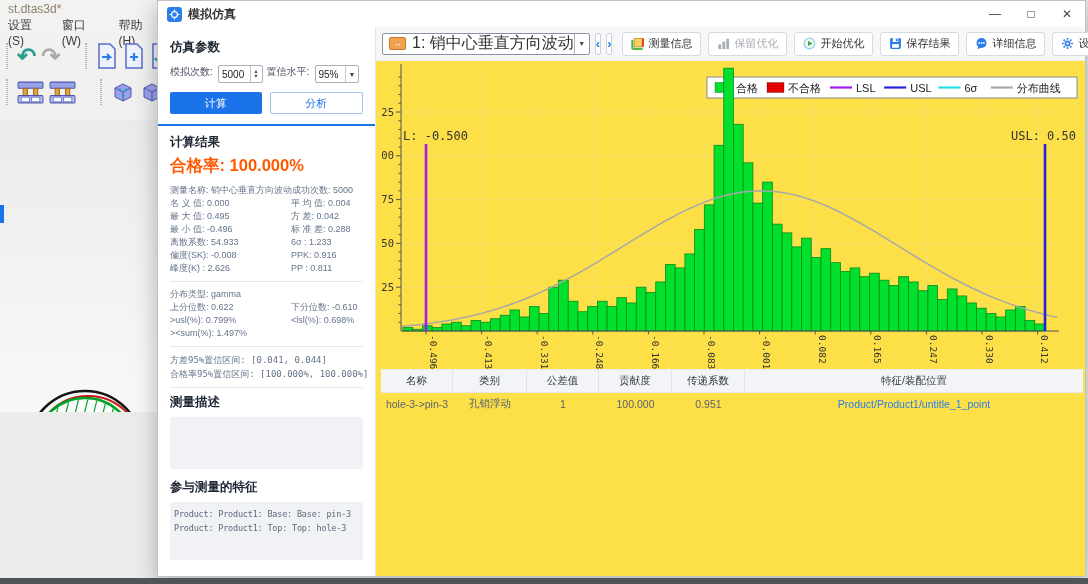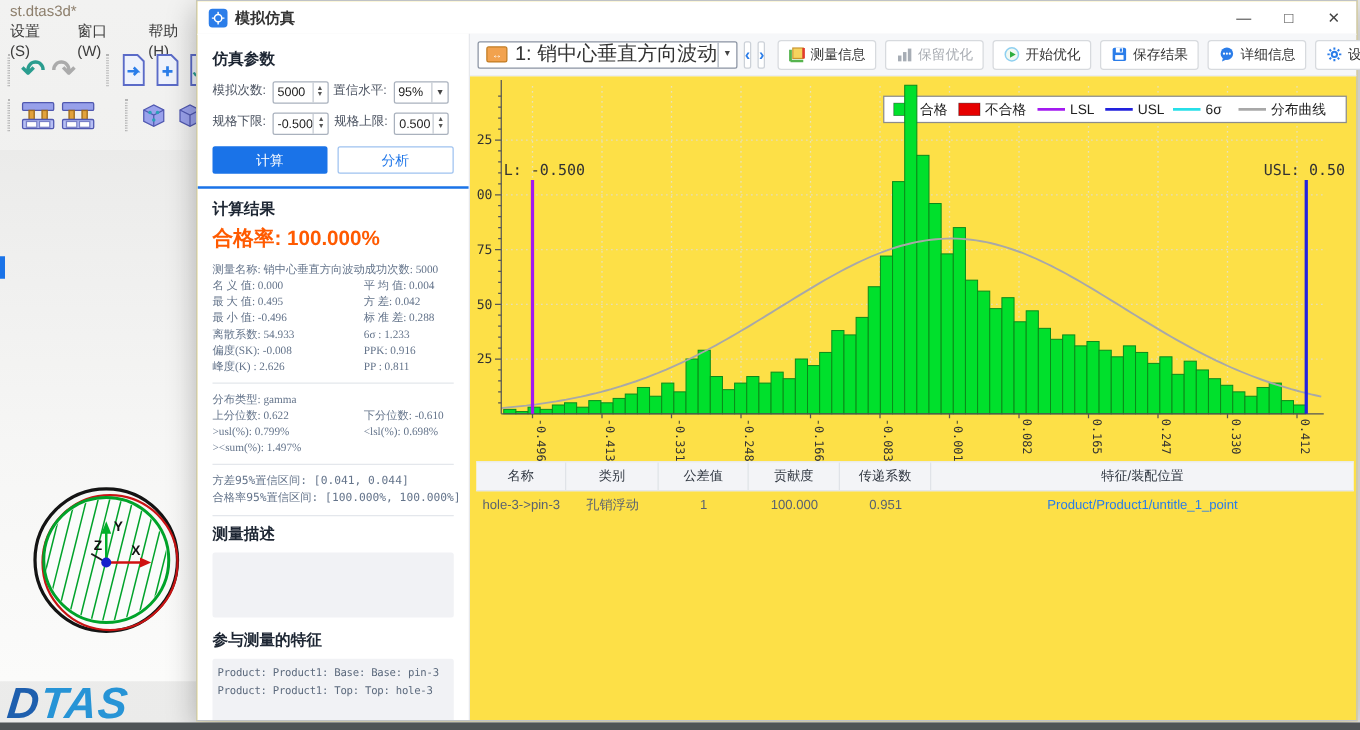--- a/index.html
+++ b/index.html
@@ -2,21 +2,21 @@
 <html><head>
 <meta charset="utf-8">
 <style>
   html,body{margin:0;padding:0}
   body{
     width:1088px;height:584px;position:relative;overflow:hidden;
     background:#ececeb;font-family:"Liberation Sans",sans-serif;
     -webkit-font-smoothing:antialiased;
   }
   
-  .bg{position:absolute;inset:0;width:157px;height:584px;overflow:hidden;background:linear-gradient(180deg,#f2f2f1,#ebebea)}
+  .bg{position:absolute;inset:0;width:157px;height:412px;overflow:hidden;background:linear-gradient(180deg,#f2f2f1,#ebebea)}
   .bg-title{position:absolute;left:8px;top:2px;font-size:12px;color:#8d7f6c}
   .bg-menubar{position:absolute;left:8px;top:17px;display:flex;gap:16px;font-size:12px;color:#3c3c3c}
   .bg-toolbar{position:absolute;left:0;top:38px;width:157px}
   .tb-row{display:flex;align-items:center;height:36px;gap:5px}
   .tb-handle{width:4px;height:26px;margin:0 4px 0 6px;border-left:1px dotted #b5b5b5;border-right:1px dotted #b5b5b5}
   .tb-sep{width:1px;height:28px;background:transparent;margin:0 4px}
   .glyph-ico{font-size:23px;line-height:26px;font-weight:bold}
   .bg-viewport{position:absolute;left:0;top:120px;width:157px;height:425px;background:linear-gradient(180deg,#ebebea 0%,#f6f6f5 55%,#fbfbfa 100%)}
   .bg-accent{position:absolute;left:0;top:205px;width:4px;height:18px;background:#1a73e8}
   .bg-logo{position:absolute;left:6px;top:543px;font-size:35px;font-weight:900;font-style:italic;letter-spacing:1px;color:#2794d6;transform:skewX(-6deg);white-space:nowrap}
@@ -35,21 +35,21 @@
   .flabel{font-size:10px;color:#4a5260;width:48px;flex:none}
   .spin,.sel{display:flex;align-items:center;border:1px solid #a9b1bd;border-radius:2px;height:18px;width:46px;font-size:10px;color:#222;background:#fff;box-sizing:border-box;margin-right:4px}
   .spin .val,.sel .val{flex:1;padding-left:3px;white-space:nowrap}
   .spin .arr{width:11px;align-self:stretch;border-left:1px solid #c3c9d1;display:flex;flex-direction:column;align-items:center;justify-content:center;font-size:5.5px;line-height:5px;color:#555}
   .sel .dd{width:12px;align-self:stretch;border-left:1px solid #c3c9d1;display:flex;align-items:center;justify-content:center;font-size:7px;color:#444}
   .btnrow{display:flex;gap:8px;margin-top:9px}
   .btn-calc{flex:1;height:22px;background:#1a73e8;color:#fff;border-radius:2px;font-size:11px;display:flex;align-items:center;justify-content:center}
   .btn-ana{flex:1;height:22px;background:#fff;border:1px solid #9ec2f0;color:#1a73e8;border-radius:2px;font-size:11px;display:flex;align-items:center;justify-content:center;box-sizing:border-box}
   .blue-line{height:2px;background:#1a73e8;margin:10px -12px 8px}
   .pass{font-size:16.5px;font-weight:bold;color:#ff5a00;margin:2px 0 7px;white-space:nowrap}
-  .srow{display:flex;justify-content:space-between;font-family:Liberation Serif, serif;font-size:9px;line-height:13px;color:#64748b;white-space:nowrap}
+  .srow{display:flex;justify-content:space-between;font-family:Liberation Sans, sans-serif;font-size:9px;line-height:13px;color:#64748b;white-space:nowrap}
   .srow .c2{width:72px;flex:none}
   .div{border:none;border-top:1px solid #e4e7ec;margin:6px 0}
   .ci{font-family:"DejaVu Sans Mono","Liberation Mono",monospace;font-size:9px;line-height:14px;color:#64748b;white-space:nowrap}
   .graybox{background:#f1f2f5;border-radius:2px}
   #desc-box{height:52px;margin-top:6px}
   #feat-box{margin-top:6px;padding:5px 4px;font-family:"DejaVu Sans Mono","Liberation Mono",monospace;font-size:8.5px;letter-spacing:-.2px;line-height:14px;color:#5c6a7d;white-space:nowrap;overflow:hidden;height:48px}
   
   .rtb{position:absolute;left:218px;right:0;top:26px;height:34px;background:#f6f7f9;border-bottom:1px solid #ebedf0;display:flex;align-items:center;padding:0 6px;box-sizing:border-box;gap:5px}
   .msel{width:224px;height:22px;background:#fff;border:1px solid #8a93a2;border-radius:2px;display:flex;align-items:center;box-sizing:border-box}
   .msel .mico{width:15px;height:11px;margin:0 6px;background:#f2a24e;border:1px solid #c27c22;border-radius:2px;display:flex;align-items:center;justify-content:center;color:#fff;font-size:8px;line-height:8px}
@@ -208,32 +208,20 @@
     <div class="frow">
       <span class="flabel">模拟次数:</span>
       <span class="spin">
           <span class="val">5000</span>
           <span class="arr">▲<br>▼</span>
         </span>
       <span class="flabel" style="width:48px">置信水平:</span>
       <span class="sel">
           <span class="val">95%</span>
           <span class="dd">▼</span>
-        </span>
-    </div>
-    <div class="frow">
-      <span class="flabel">规格下限:</span>
-      <span class="spin">
-          <span class="val">-0.500</span>
-          <span class="arr">▲<br>▼</span>
-        </span>
-      <span class="flabel" style="width:48px">规格上限:</span>
-      <span class="spin">
-          <span class="val">0.500</span>
-          <span class="arr">▲<br>▼</span>
         </span>
     </div>
     <div class="btnrow">
       <div class="btn-calc">计算</div>
       <div class="btn-ana">分析</div>
     </div>
     <div class="blue-line"></div>
     <div class="sec" style="margin-bottom:4px">计算结果</div>
     <div class="pass">合格率: 100.000%</div>
     <div id="stats-rows">

